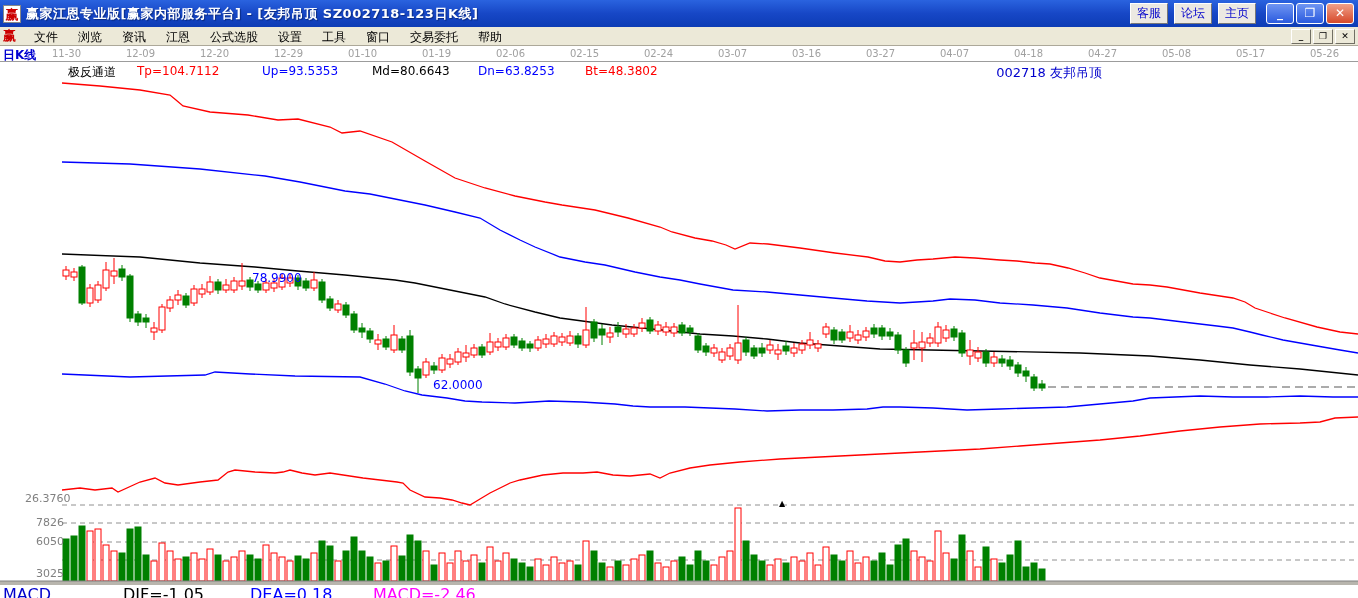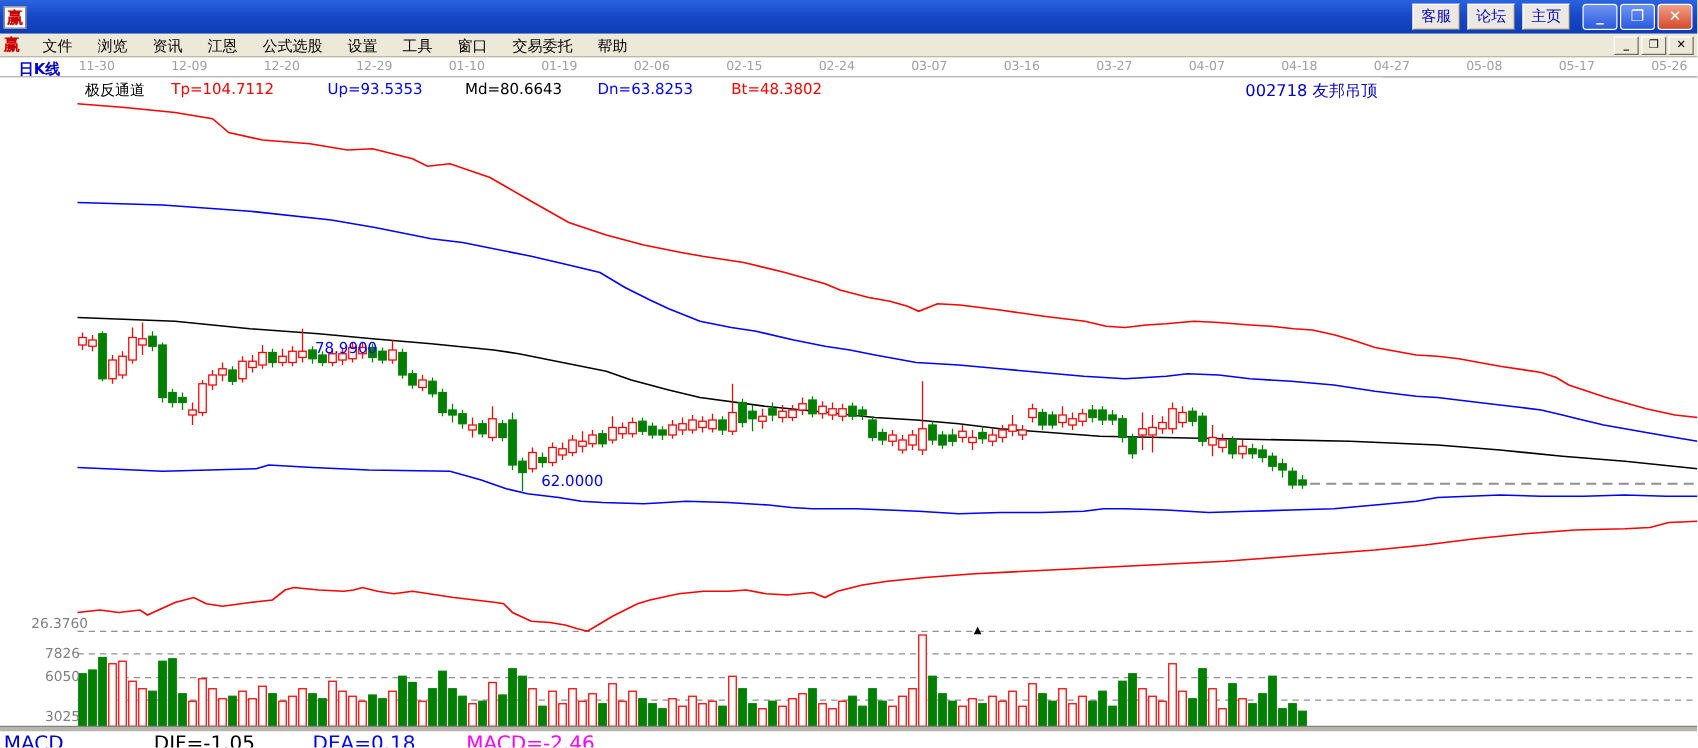--- a/index.html
+++ b/index.html
@@ -32,22 +32,22 @@
   .menu-logo { color:#cc0000; font-weight:bold; font-size:13px; margin:0 8px 0 3px; }
   .menu-item { font-size:12px; color:#000; padding:1px 10px; cursor:pointer; white-space:nowrap; }
   .mdi-controls { position:absolute; right:3px; top:2px; display:flex; gap:2px; }
   .mdi-btn { width:20px; height:15px; background:#ece9d8; border:1px solid #fff;
     border-right-color:#716f64; border-bottom-color:#716f64; font-size:9px; font-weight:bold;
     color:#000; text-align:center; line-height:13px; cursor:pointer; }
 
   
   .datebar { position:absolute; left:0; top:46px; width:1358px; height:16px; background:#fff;
     border-bottom:1px solid #9c9c9c; }
-  .period-label { position:absolute; left:3px; top:1px; color:#0000d0; font-size:12px; font-weight:bold;margin-left:12px; }
-  .date-tick { position:absolute; top:2px; width:40px; margin-left:-20px; text-align:right;
+  .period-label { position:absolute; left:3px; top:1px; color:#0000d0; font-size:12px; font-weight:bold; }
+  .date-tick { position:absolute; top:2px; width:40px; margin-left:-20px; text-align:left;
     color:#a0a0a0; font-size:10px; }
 
   
   .chart { position:absolute; left:0; top:62px; width:1106px; height:536px; background:#fff; }
   .chart svg { position:absolute; left:0; top:0; }
   .ovl { position:absolute; white-space:nowrap; }
   .ind-name { color:#000; font-size:12px; }
   .ind-val { font-size:12px; }
   .stock-label { color:#0000cc; font-size:13px; }
   .price-note { color:#0000ff; font-size:12px; }
@@ -55,20 +55,21 @@
   .vol-label { width:36px; text-align:right; }
   .macd-row span { font-size:16px; }
   .tri { color:#000; font-size:8px; }
 </style>
 </head>
 <body>
 <div id="app">
 
   <div class="titlebar">
     <div class="app-icon">赢</div>
+    <div class="title-text">赢家江恩专业版[赢家内部服务平台] - [友邦吊顶  SZ002718-123日K线]</div>
     <div class="tb-buttons">
       <div class="tb-btn">客服</div>
       <div class="tb-btn">论坛</div>
       <div class="tb-btn">主页</div>
     </div>
     <div class="win-controls">
       <div class="win-btn">_</div>
       <div class="win-btn">❐</div>
       <div class="win-btn close">✕</div>
     </div>

